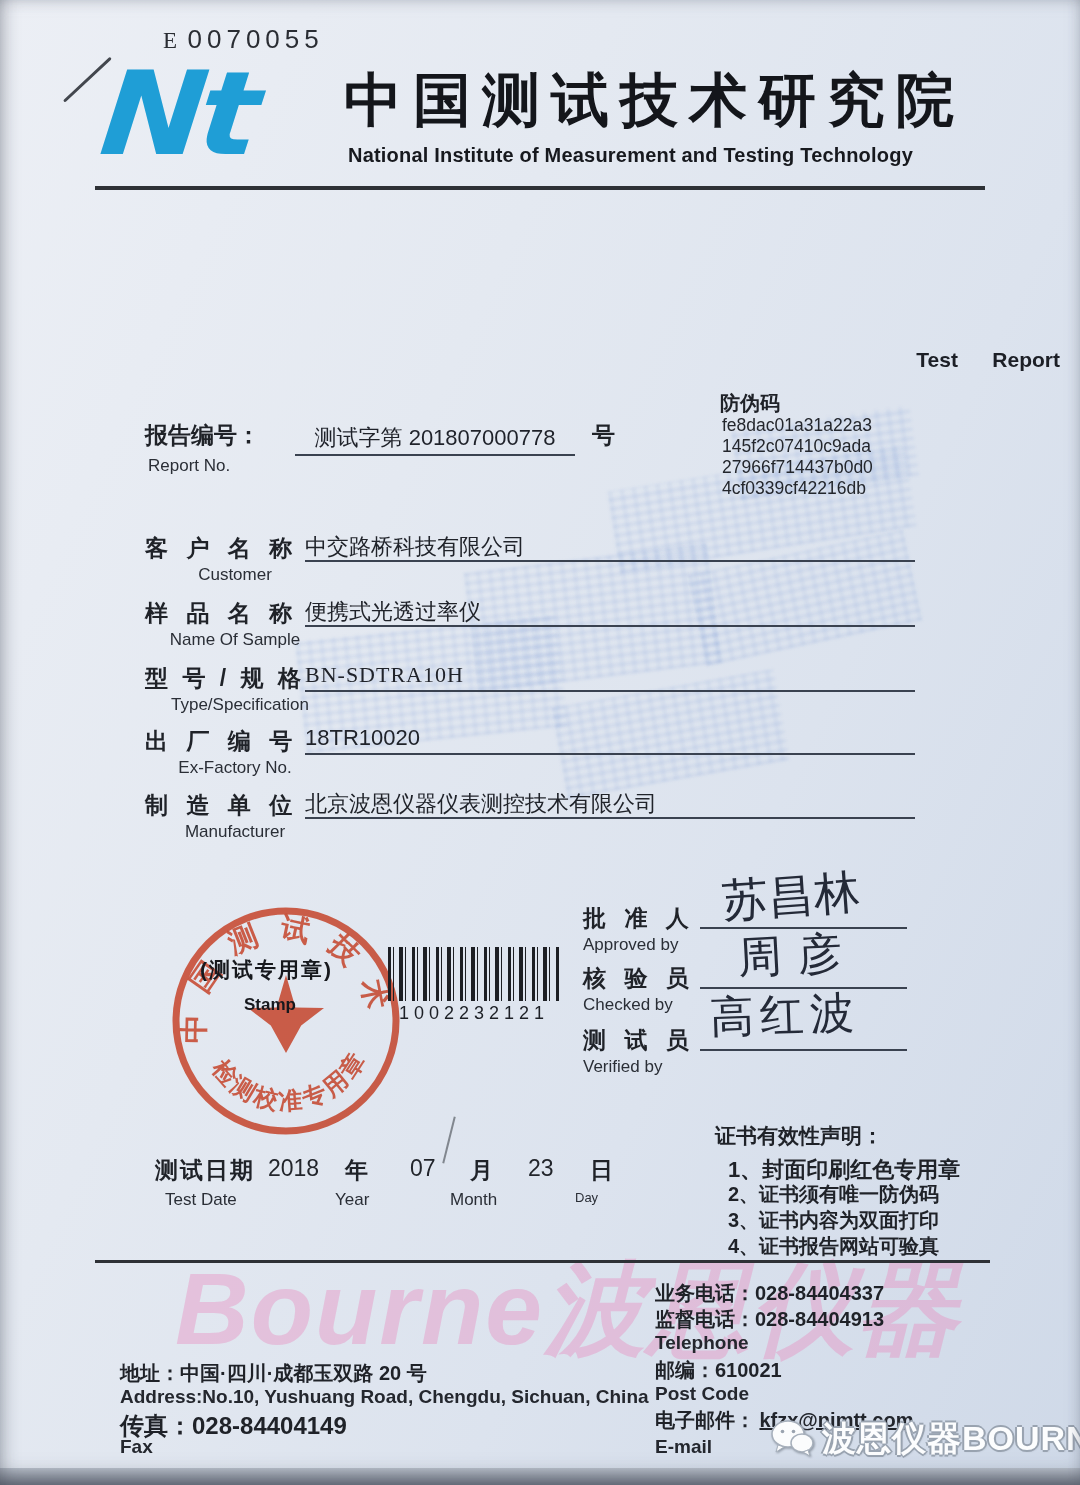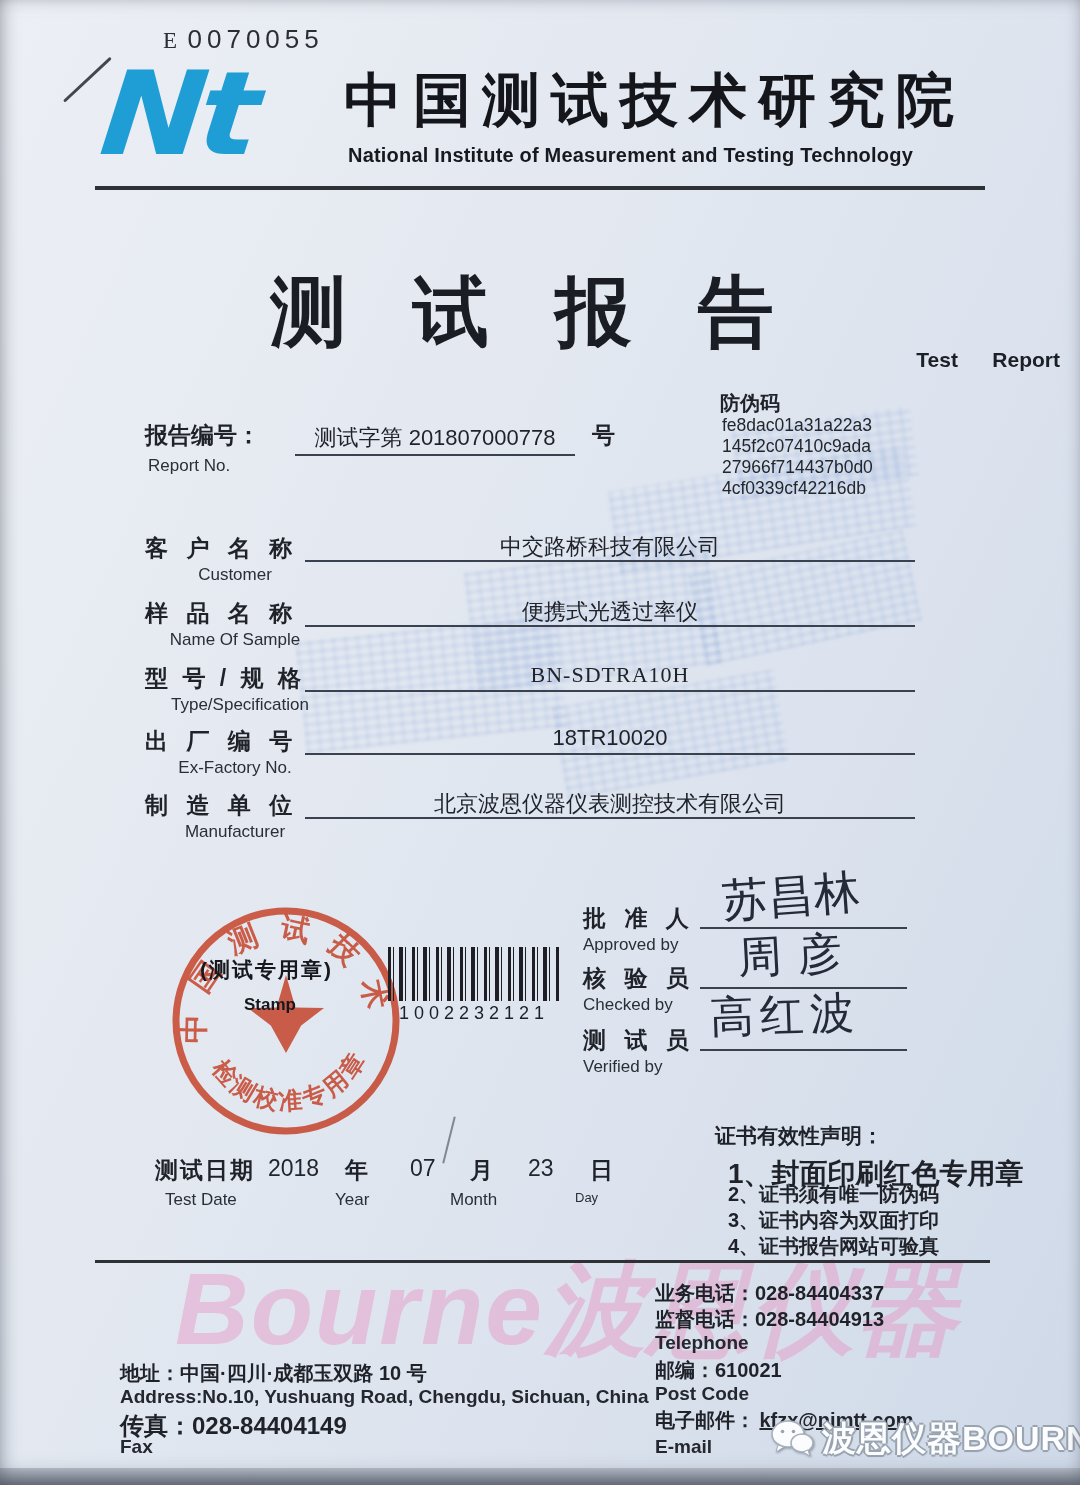--- a/index.html
+++ b/index.html
@@ -19,21 +19,21 @@
     box-shadow:inset 0 -16px 22px -10px rgba(60,66,78,.55),
                inset 12px 0 20px -12px rgba(60,66,78,.38),
                inset -8px 0 14px -10px rgba(110,118,130,.30),
                inset 0 12px 16px -12px rgba(140,146,158,.40);
   }
   .abs{position:absolute;}
   .cnb{font-weight:700;color:#1f2228;}
   .en{color:#2a2e36;}
   .rule{background:#2e3136;}
   .uline{border-bottom:2px solid #3a4250;}
-  .val{font-size:22px;color:#20232a;text-align:center;}
+  .val{font-size:22px;color:#20232a;}
   .ghost{
     background:repeating-linear-gradient(0deg,rgba(90,130,205,.12) 0 3px,rgba(90,130,205,0) 3px 9px),
                repeating-linear-gradient(90deg,rgba(90,130,205,.08) 0 5px,rgba(90,130,205,0) 5px 12px);
     filter:blur(1.5px);z-index:1;
   }
   .pinkwm{
     z-index:2;font-size:102px;font-weight:700;font-style:italic;white-space:nowrap;
     color:rgba(233,138,190,.40);letter-spacing:2px;
   }
   .sig{
@@ -69,21 +69,20 @@
   <div class="abs" style="left:163px;top:24px;z-index:5;">
     <span style="font-family:'Liberation Serif',serif;font-size:23px;color:#2a2d33;">E</span>
     <span style="font-size:26px;letter-spacing:5px;color:#2a2d33;margin-left:6px;">0070055</span>
   </div>
 
   <div class="abs" style="left:102px;top:40px;font-size:126px;font-weight:700;font-style:italic;color:#1f9ed6;letter-spacing:-8px;transform:skewX(-6deg) scaleY(.92);z-index:5;font-family:'DejaVu Sans',sans-serif;">Nt</div>
   <div class="abs cnb" style="left:344px;top:62px;font-size:58px;letter-spacing:11px;color:#14161b;white-space:nowrap;z-index:5;">中国测试技术研究院</div>
   <div class="abs" style="left:348px;top:144px;font-size:20px;font-weight:700;color:#17191e;letter-spacing:.2px;white-space:nowrap;z-index:5;">National Institute of Measurement and Testing Technology</div>
   <div class="abs rule" style="left:95px;top:186px;width:890px;height:4px;z-index:5;"></div>
 
-  <div class="abs" style="left:0;top:262px;width:1060px;text-align:center;font-size:76px;font-weight:700;letter-spacing:16px;word-spacing:8px;color:#1a1d24;font-family:'DejaVu Serif','Liberation Serif',serif;z-index:5;">测 试 报 告</div>
   <div class="abs" style="left:0;top:348px;width:1060px;text-align:right;z-index:5;">
     <span style="font-size:21px;font-weight:700;color:#1c1f26;">Test</span>
     <span style="font-size:21px;font-weight:700;color:#1c1f26;margin-left:30px;">Report</span>
   </div>
 
   <div class="abs cnb" style="left:145px;top:420px;font-size:23px;z-index:5;">报告编号：</div>
   <div class="abs uline" style="left:295px;top:424px;width:280px;height:30px;z-index:5;"></div>
   <div class="abs" style="left:295px;top:423px;width:280px;text-align:center;font-size:22px;color:#1f222a;z-index:6;">测试字第 201807000778</div>
   <div class="abs cnb" style="left:592px;top:420px;font-size:23px;z-index:5;">号</div>
   <div class="abs en" style="left:148px;top:456px;font-size:17px;z-index:5;">Report No.</div>
@@ -163,30 +162,30 @@
   <div class="abs" style="left:410px;top:1155px;font-size:23px;z-index:5;">07</div>
   <div class="abs cnb" style="left:470px;top:1155px;font-size:23px;z-index:5;">月</div>
   <div class="abs" style="left:528px;top:1155px;font-size:23px;z-index:5;">23</div>
   <div class="abs cnb" style="left:590px;top:1155px;font-size:23px;z-index:5;">日</div>
   <div class="abs en" style="left:165px;top:1190px;font-size:17px;z-index:5;">Test Date</div>
   <div class="abs en" style="left:335px;top:1190px;font-size:17px;z-index:5;">Year</div>
   <div class="abs en" style="left:450px;top:1190px;font-size:17px;z-index:5;">Month</div>
   <div class="abs en" style="left:575px;top:1190px;font-size:13px;z-index:5;">Day</div>
 
   <div class="abs cnb" style="left:715px;top:1122px;font-size:21px;z-index:5;">证书有效性声明：</div>
-  <div class="abs cnb" style="left:728px;top:1155px;font-size:28px;z-index:5;">1、封面印刷红色专用章</div>
+  <div class="abs cnb" style="left:728px;top:1155px;font-size:22px;z-index:5;">1、封面印刷红色专用章</div>
   <div class="abs cnb" style="left:728px;top:1181px;font-size:20px;z-index:5;">2、证书须有唯一防伪码</div>
   <div class="abs cnb" style="left:728px;top:1207px;font-size:20px;z-index:5;">3、证书内容为双面打印</div>
   <div class="abs cnb" style="left:728px;top:1233px;font-size:20px;z-index:5;">4、证书报告网站可验真</div>
 
   <div class="abs rule" style="left:95px;top:1260px;width:895px;height:3px;z-index:5;"></div>
 
   <div class="abs pinkwm" style="left:175px;top:1242px;">Bourne波恩仪器</div>
 
-  <div class="abs cnb" style="left:120px;top:1360px;font-size:20px;z-index:5;">地址：中国·四川·成都玉双路 10 号</div>
+  <div class="abs cnb" style="left:120px;top:1360px;font-size:20px;z-index:5;">地址：中国·四川·成都玉双路 20 号</div>
   <div class="abs" style="left:120px;top:1386px;font-size:19px;font-weight:600;color:#24272e;z-index:5;">Address:No.10, Yushuang Road, Chengdu, Sichuan, China</div>
   <div class="abs cnb" style="left:120px;top:1410px;font-size:24px;z-index:5;">传真：028-84404149</div>
   <div class="abs" style="left:120px;top:1436px;font-size:19px;font-weight:600;color:#24272e;z-index:5;">Fax</div>
 
   <div class="abs cnb" style="left:655px;top:1280px;font-size:20px;z-index:5;white-space:nowrap;">业务电话：028-84404337</div>
   <div class="abs cnb" style="left:655px;top:1306px;font-size:20px;z-index:5;white-space:nowrap;">监督电话：028-84404913</div>
   <div class="abs" style="left:655px;top:1332px;font-size:19px;font-weight:600;color:#24272e;z-index:5;">Telephone</div>
   <div class="abs cnb" style="left:655px;top:1357px;font-size:20px;z-index:5;">邮编：610021</div>
   <div class="abs" style="left:655px;top:1383px;font-size:19px;font-weight:600;color:#24272e;z-index:5;">Post Code</div>
   <div class="abs z5" style="left:655px;top:1407px;white-space:nowrap;">

